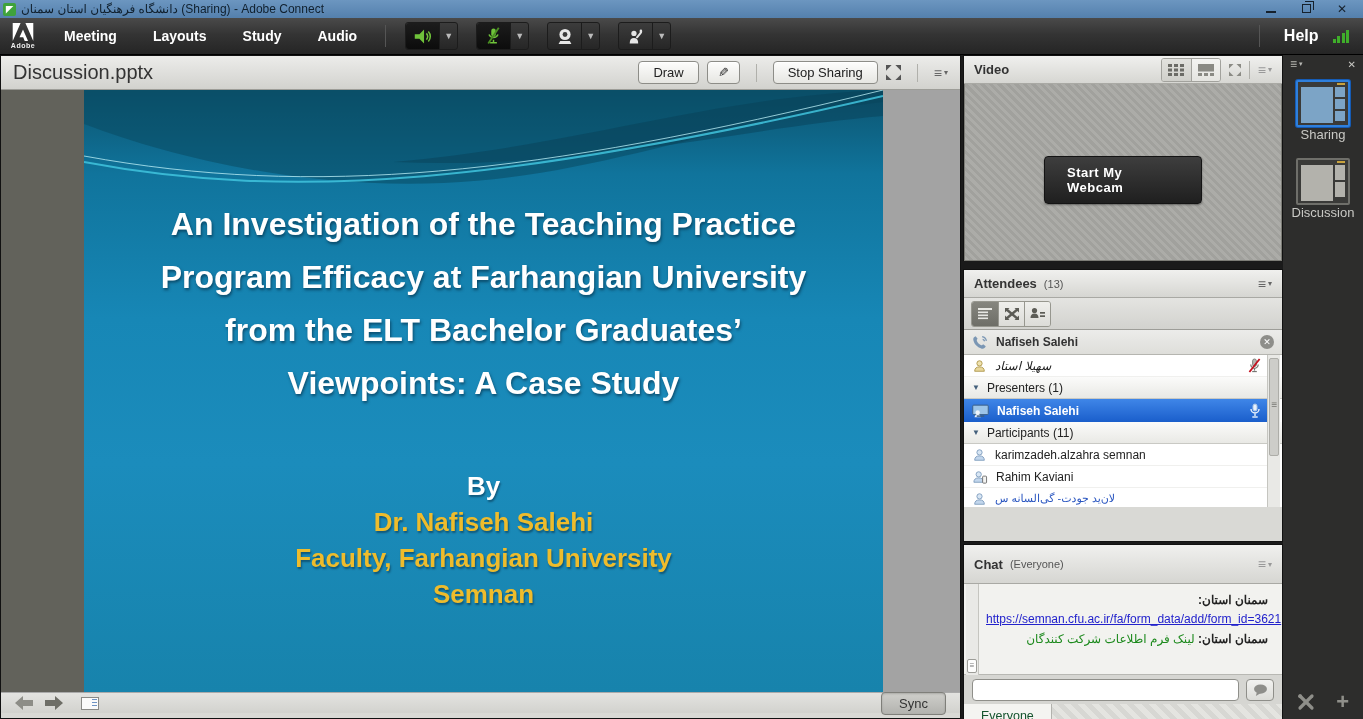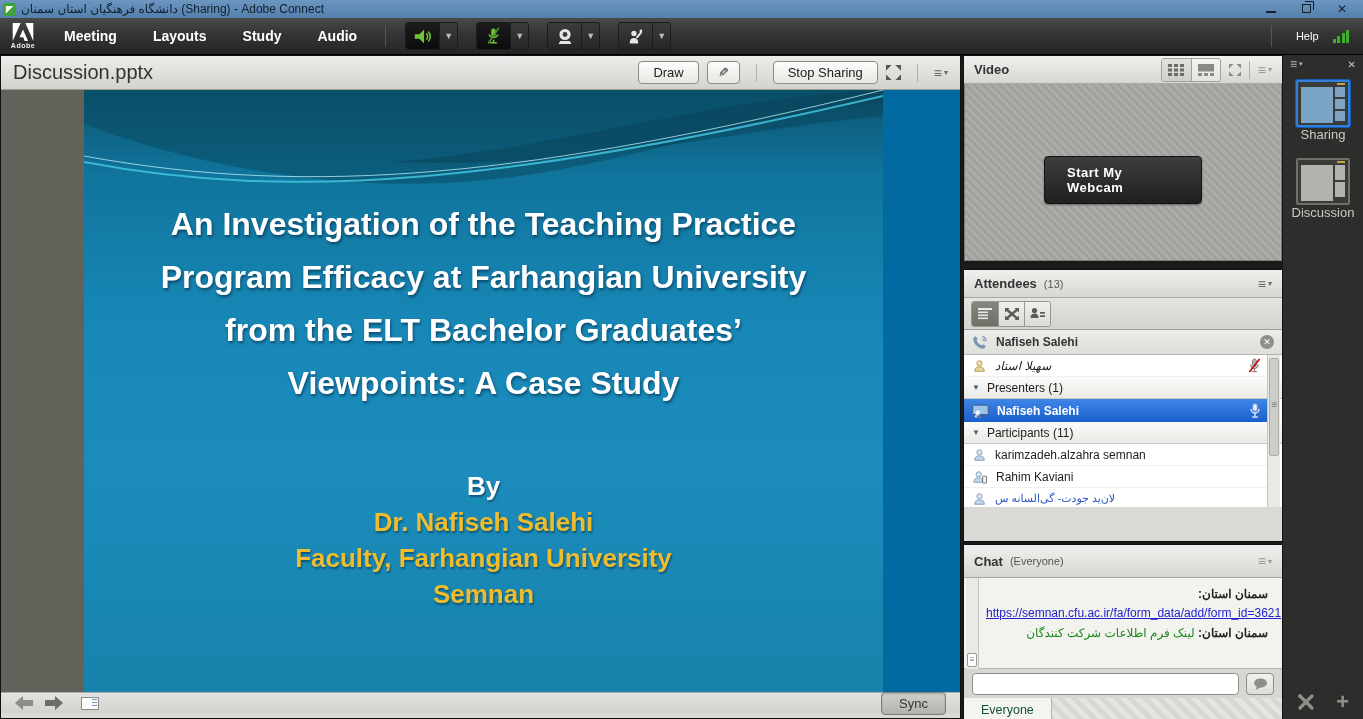--- a/index.html
+++ b/index.html
@@ -33,21 +33,21 @@
   .menu-item { font-size:14px; font-weight:bold; padding:0 18px; line-height:37px; color:#fff; cursor:default; }
   .mb-divider { width:1px; height:22px; background:#555; margin:0 10px; }
   .av-group { display:flex; align-items:center; margin:0 9px; border:1px solid #1c1c1c;
     border-radius:3px; background:linear-gradient(#3c3c3c,#262626); }
   .av-main { width:34px; height:26px; display:flex; align-items:center; justify-content:center;
     border-right:1px solid #1c1c1c; border-radius:3px 0 0 3px; }
   .av-main.active { background:linear-gradient(#1c1c1c,#0c0c0c); }
   .av-caret { width:17px; height:26px; display:flex; align-items:center; justify-content:center;
     color:#bbb; font-size:9px; }
   .menubar-right { margin-left:auto; display:flex; align-items:center; }
-  .help-label { font-size:11px; font-weight:normal; padding:0 14px; }
+  .help-label { font-size:16px; font-weight:bold; padding:0 14px; }
   .signal { display:flex; align-items:flex-end; gap:1.5px; margin-right:14px; }
   .signal i { display:block; width:3px; background:#3fae2a; }
 
   
   .pod { position:absolute; background:#d9d9d5; border:1px solid #111; }
   .pod-header { height:28px; background:linear-gradient(#f0f0ee,#d6d6d2);
     border-bottom:1px solid #a9a9a4; display:flex; align-items:center; padding:0 10px;
     color:#2e2e2e; }
   .pod-title { font-size:13px; font-weight:bold; color:#333; }
   .pod-sub { font-size:11px; color:#555; margin-left:7px; }
@@ -57,21 +57,21 @@
 
   
   .share-pod { left:0; top:55px; width:961px; height:664px; }
   .share-header { height:34px; background:linear-gradient(#ececea,#d2d2ce);
     border-bottom:1px solid #9d9d98; display:flex; align-items:center; padding:0 12px; }
   .share-title { font-size:20px; font-weight:normal; color:#333; }
   .share-actions { margin-left:auto; display:flex; align-items:center; gap:8px; }
   .btn { font-size:13px; color:#222; padding:3px 14px; border:1px solid #8d8d88; border-radius:4px;
     background:linear-gradient(#fdfdfc,#e6e6e2); box-shadow:inset 0 1px 0 #fff; cursor:default; }
   .icon-btn { padding:3px 10px; }
-  .share-body { position:relative; height:602px; background:#0369a1; overflow:hidden; }
+  .share-body { position:relative; height:602px; background:#a3a3a3; overflow:hidden; }
   .share-body .left-strip { position:absolute; left:0; top:0; width:83px; height:100%; background:#62625b; }
   .slide { position:absolute; left:83px; top:0; width:799px; height:602px;
     background:linear-gradient(180deg,#0c546f 0%,#10749c 14%,#1787b6 38%,#1b8cbc 62%,#1783ac 100%); }
   .slide-waves { position:absolute; left:0; top:0; width:100%; height:120px; }
   .slide-title { position:absolute; left:0; top:108px; width:100%; text-align:center;
     font-weight:bold; font-size:32px; line-height:53px; color:#fff;
     text-shadow:1px 2px 3px rgba(0,25,45,.55); }
   .slide-byline { position:absolute; left:0; top:378px; width:100%; text-align:center;
     font-weight:bold; font-size:26px; line-height:36px; text-shadow:1px 2px 2px rgba(0,25,45,.45); }
   .by-word { color:#fff; }
@@ -132,21 +132,21 @@
   .fa-name { font-size:11px !important; }
   .row-right { margin-left:auto; display:flex; align-items:center; }
   .att-scrollbar { position:absolute; right:2px; top:0; width:13px; height:177px;
     background:#e9e9e6; border-left:1px solid #c5c5c0; }
   .att-thumb { position:absolute; left:1px; top:3px; width:10px; height:98px; background:#cdcdc9;
     border:1px solid #adada8; border-radius:2px; }
   .att-thumb::after { content:"≡"; position:absolute; left:1.5px; top:40px; font-size:10px; color:#777772; }
 
   
   .chat-pod { left:963px; top:544px; width:320px; height:175px; }
-  .chat-header { height:33px; }
+  .chat-header { height:39px; }
   .chat-messages { position:relative; height:91px; background:#f2f2ef; border-bottom:1px solid #b8b8b3;
     direction:rtl; text-align:right; padding:9px 14px 0 22px; font-size:12px; color:#222; }
   .chat-line { margin-bottom:5px; }
   .chat-sender { font-weight:bold; color:#222; }
   .chat-link-line { direction:ltr; text-align:center; margin:3px 0 6px; }
   .chat-link { color:#2222cc; text-decoration:underline; font-size:12px; }
   .chat-green { color:#1d8a1d; }
   .chat-scrollbar { position:absolute; left:2px; top:0; width:13px; height:91px;
     background:#e9e9e6; border-right:1px solid #c5c5c0; }
   .chat-thumb { position:absolute; left:1px; bottom:2px; width:10px; height:14px; background:#fdfdfc;

